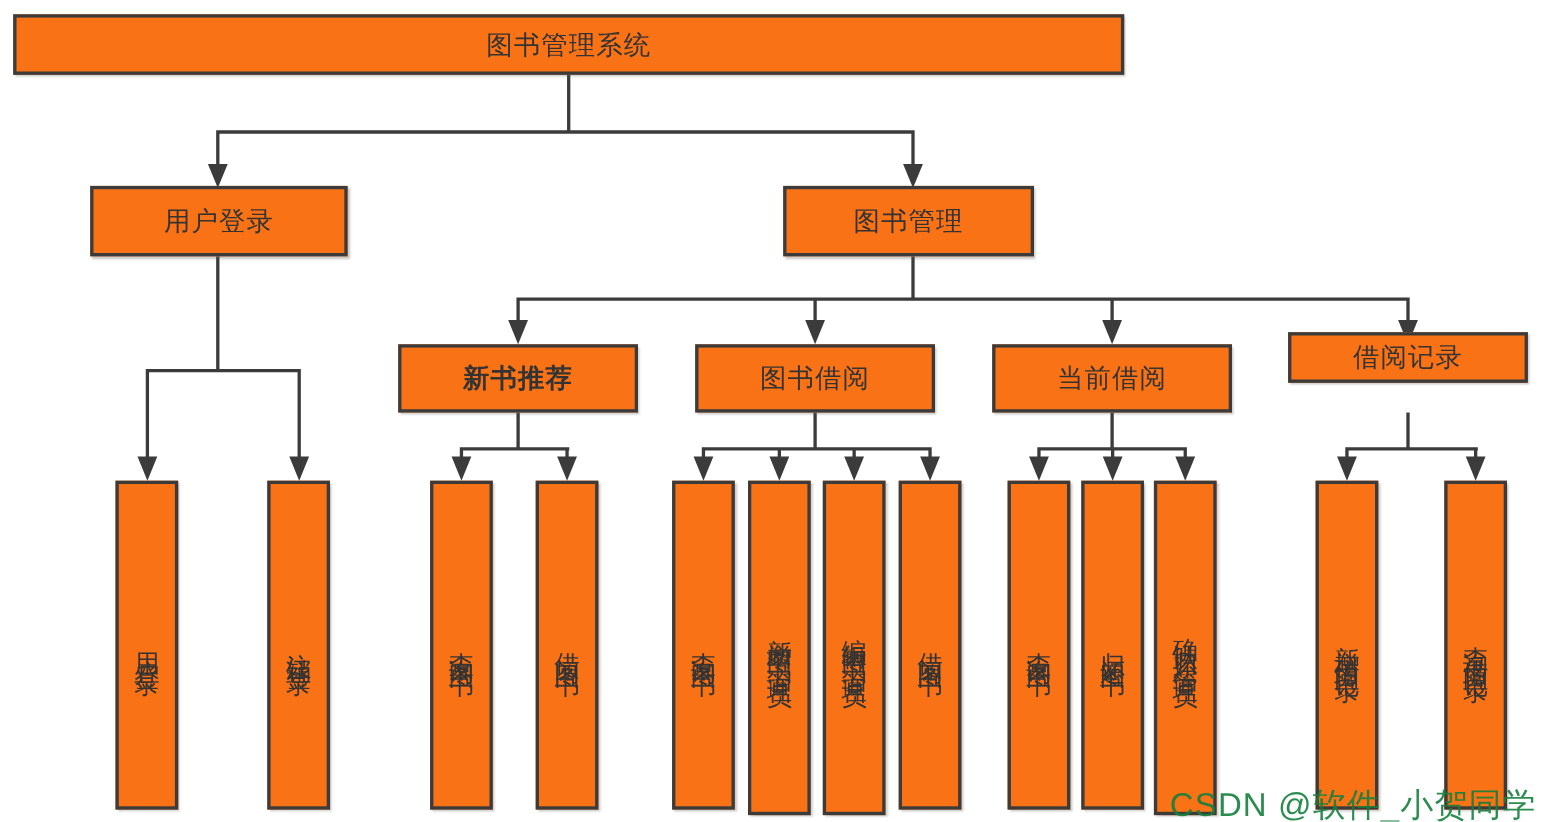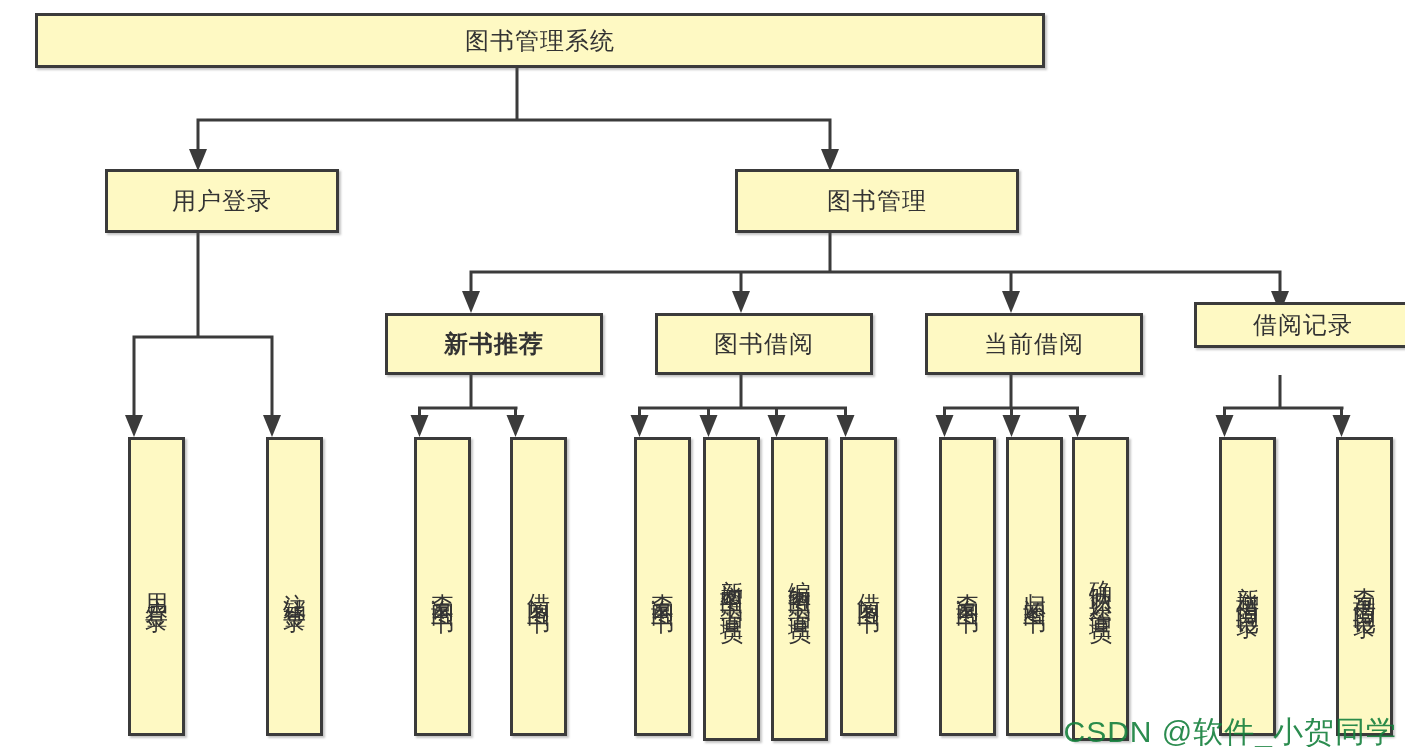--- a/index.html
+++ b/index.html
@@ -16,28 +16,27 @@
   }
   .connectors {
     position: absolute;
     left: 0; top: 0;
     width: 1405px; height: 747px;
     z-index: 1;
   }
   .node {
     position: absolute;
     box-sizing: border-box;
-    background: #fef9c3;
+    background: #f97316;
     border: 3px solid #3b3b3b;
     display: flex;
     align-items: center;
     justify-content: center;
     z-index: 2;
     box-shadow: 2px 2px 2px rgba(90,90,90,0.35);
-    margin-left: 23px;
   }
   .hbox {
     font-size: 24px;
     letter-spacing: 1px;
     white-space: nowrap;
   }
   .vbox span {
     writing-mode: vertical-rl;
     text-orientation: mixed;
     font-size: 23px;
@@ -105,21 +104,21 @@
       <polygon points="1068.5,415 1086.5,415 1077.5,437"></polygon>
 
       <polygon points="1215.5,415 1233.5,415 1224.5,437"></polygon>
       <polygon points="1332.5,415 1350.5,415 1341.5,437"></polygon>
     </g>
   </svg>
 
   <div class="node hbox" style="left:12px; top:13px; width:1010px; height:55px;">图书管理系统</div>
 
   <div class="node hbox" style="left:82px; top:169px; width:234px; height:64px;">用户登录</div>
-  <div class="node hbox" style="left:712px; top:169px; width:284px; height:64px;">图书管理</div>
+  <div class="node hbox" style="left:712px; top:169px; width:228px; height:64px;">图书管理</div>
 
   <div class="node hbox" style="left:362px; top:313px; width:218px; height:62px;font-weight:bold;">新书推荐</div>
   <div class="node hbox" style="left:632px; top:313px; width:218px; height:62px;text-align:center;">图书借阅</div>
   <div class="node hbox" style="left:902px; top:313px; width:218px; height:62px;">当前借阅</div>
   <div class="node hbox" style="left:1171px; top:302px; width:218px; height:46px;">借阅记录</div>
 
   <div class="node vbox" style="left:105px; top:437px; width:57px; height:299px;">
     <span>用户登录</span>
   </div>
   <div class="node vbox" style="left:243px; top:437px; width:57px; height:299px;">

